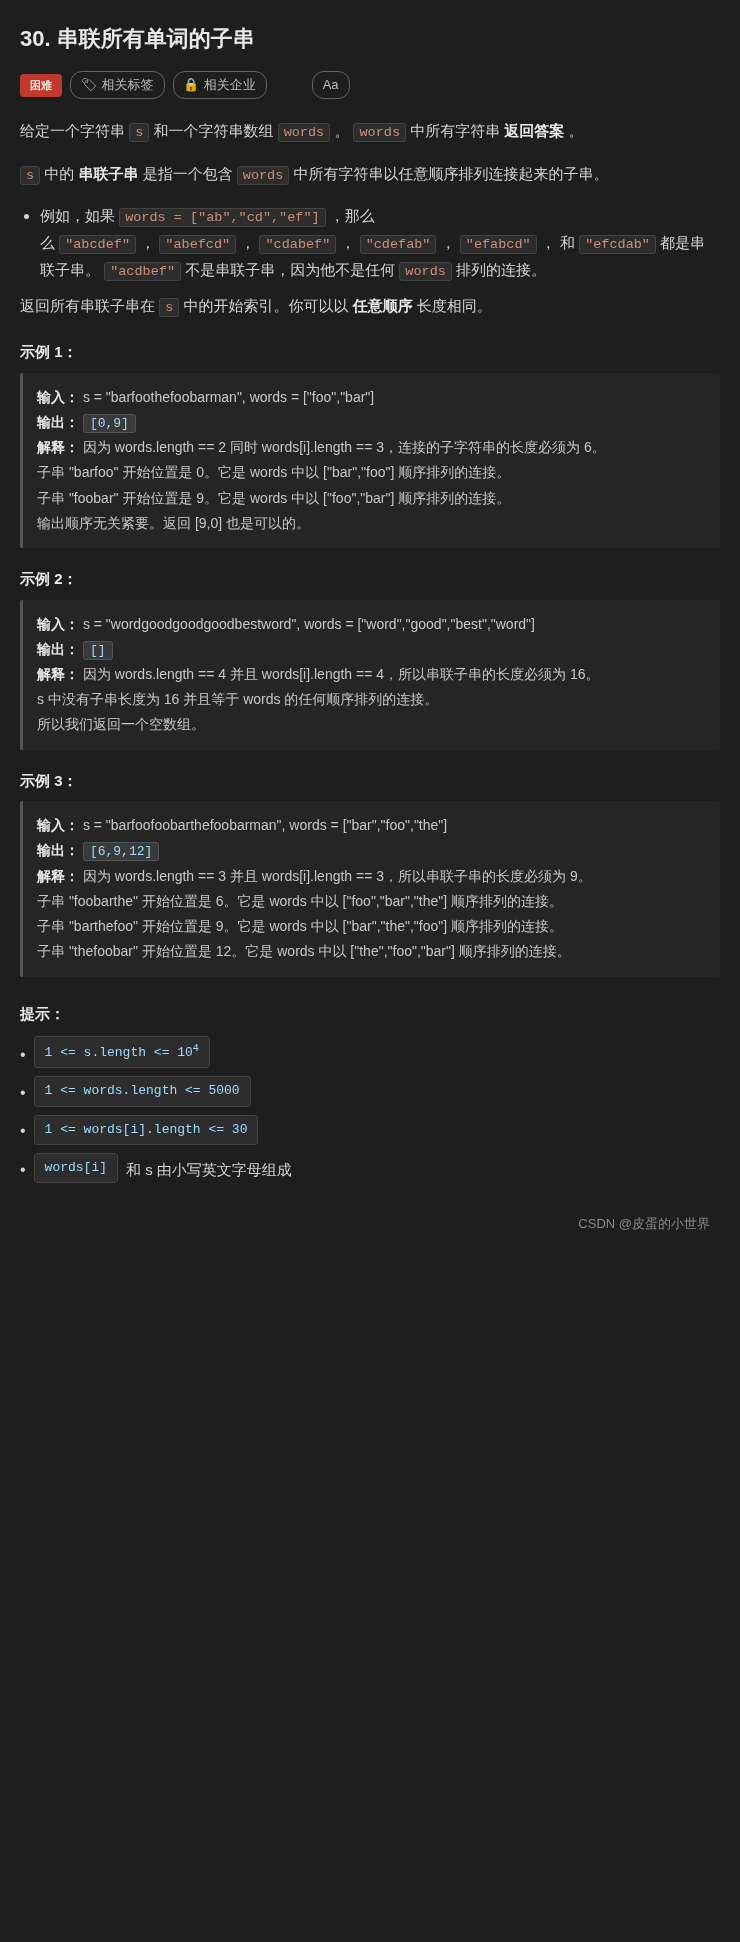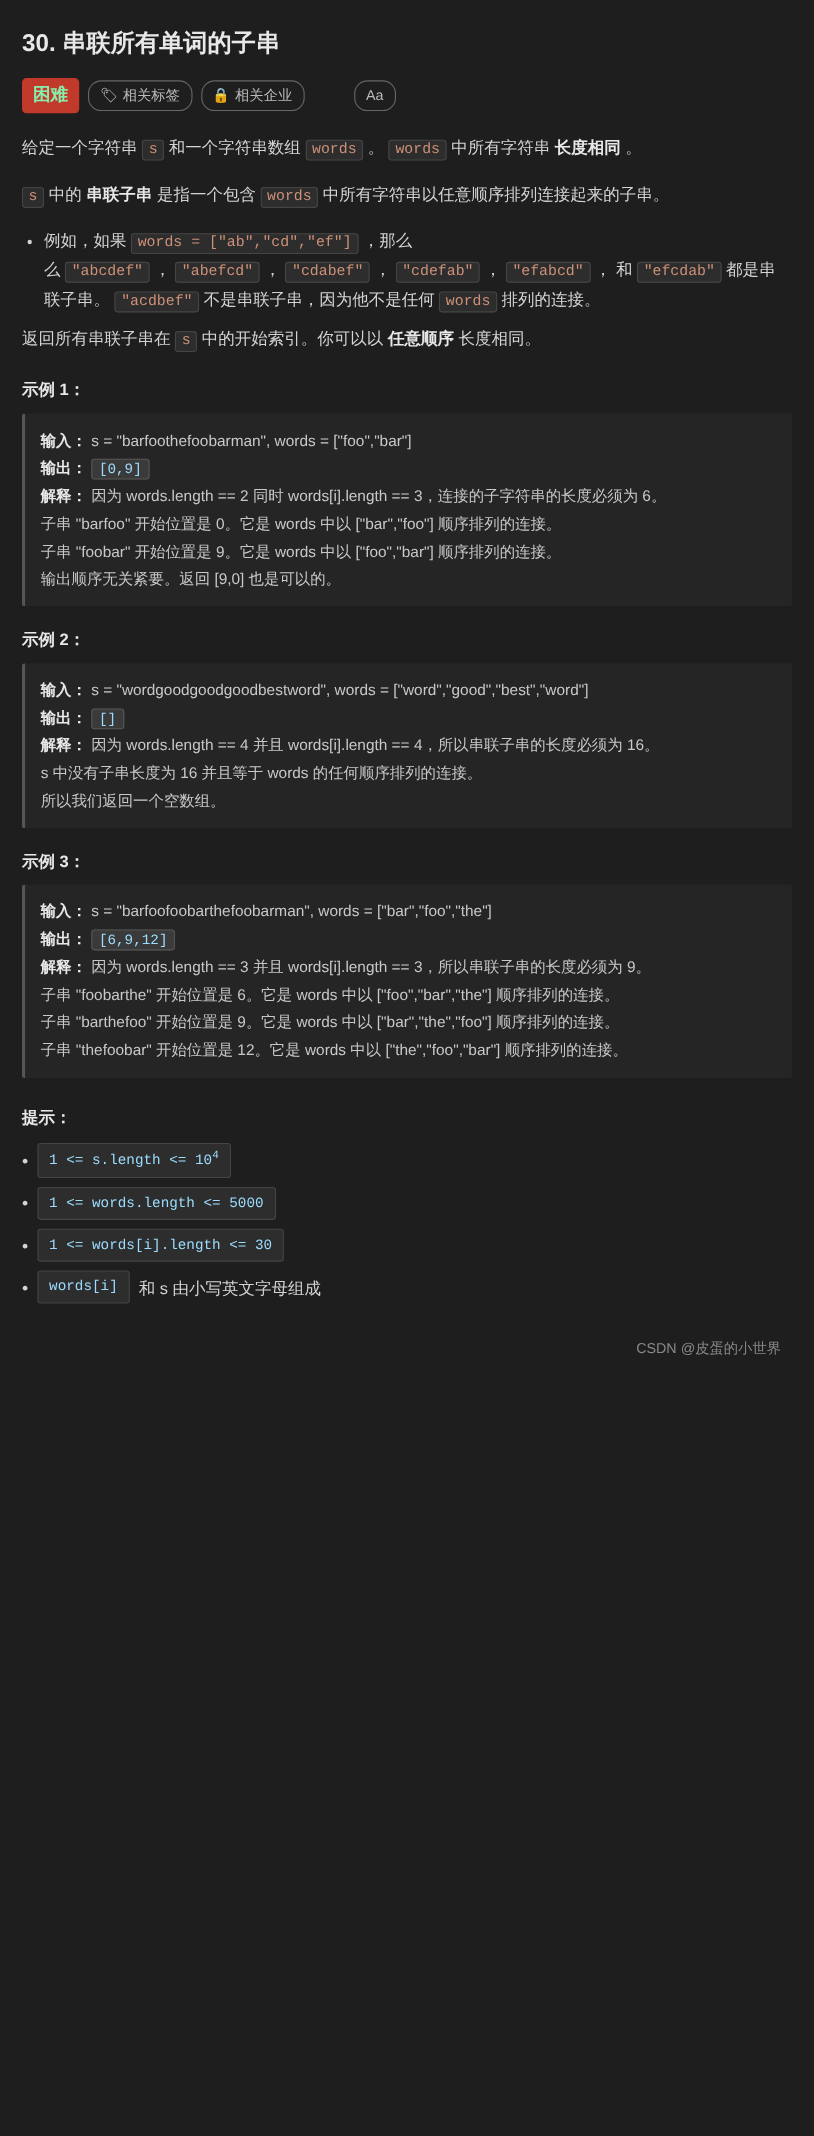--- a/index.html
+++ b/index.html
@@ -21,24 +21,24 @@
     }
     .tags-row {
       display: flex;
       align-items: center;
       gap: 8px;
       margin-bottom: 18px;
       flex-wrap: wrap;
     }
     .tag-difficult {
       background: #c0392b;
-      color: #86efac;
+      color: #e5e5e5;
       border-radius: 4px;
       padding: 2px 10px;
-      font-size: 16px;
+      font-size: 11px;
       font-weight: bold;
     }
     .tag-related {
       border: 1px solid #666;
       border-radius: 12px;
       padding: 2px 10px;
       font-size: 13px;
       color: #bbb;
       display: flex;
       align-items: center;
@@ -182,21 +182,21 @@
 </div>
 
 <div class="problem-desc">
   <span>给定一个字符串 </span>
   <code class="inline-code">s</code>
   <span> 和一个字符串数组 </span>
   <code class="inline-code">words</code>
   <span>。</span>
   <code class="inline-code">words</code>
   <span> 中所有字符串 </span>
-  <span class="bold-text">长度相同</span>
+  <span class="bold-text">返回答案</span>
   <span>。</span>
 </div>
 
 <div class="problem-desc">
   <code class="inline-code">s</code>
   <span> 中的 </span>
   <span class="bold-text">串联子串</span>
   <span> 是指一个包含 </span>
   <code class="inline-code">words</code>
   <span> 中所有字符串以任意顺序排列连接起来的子串。</span>

